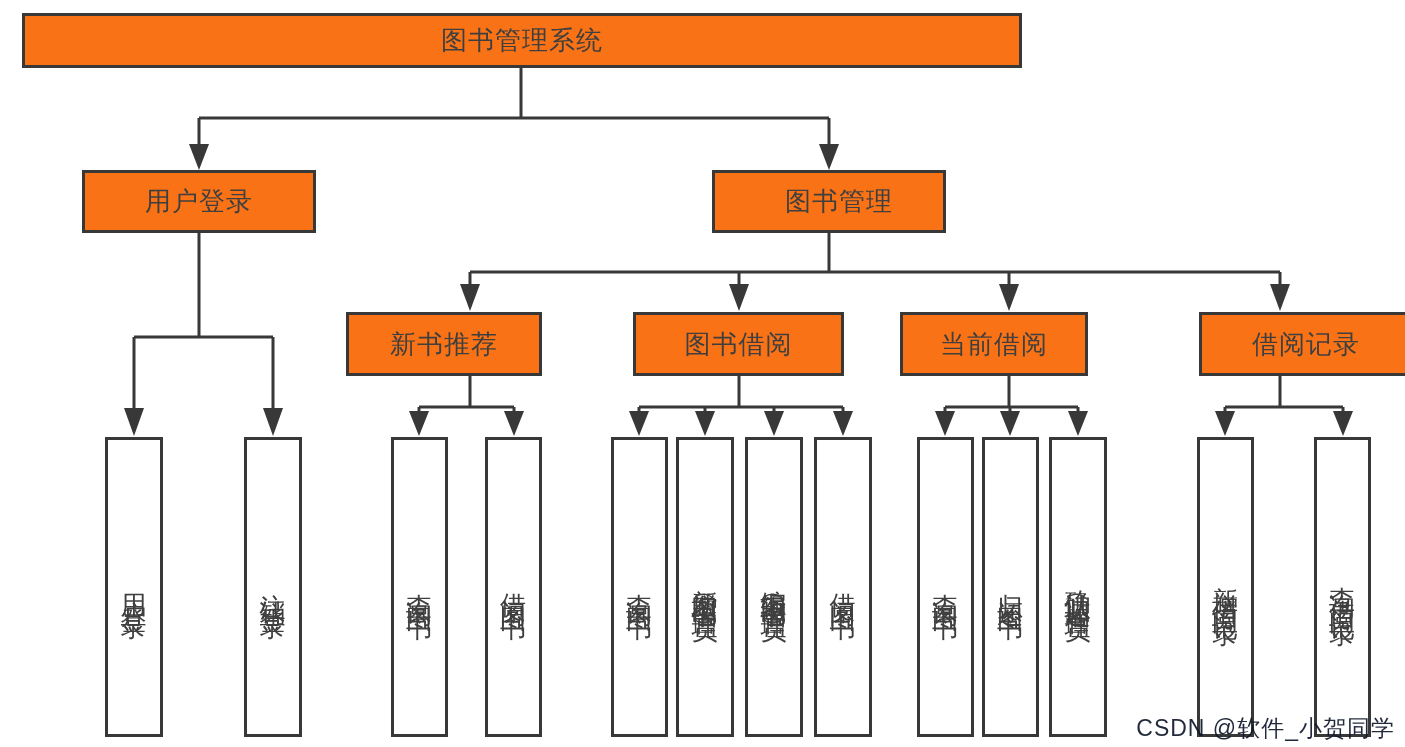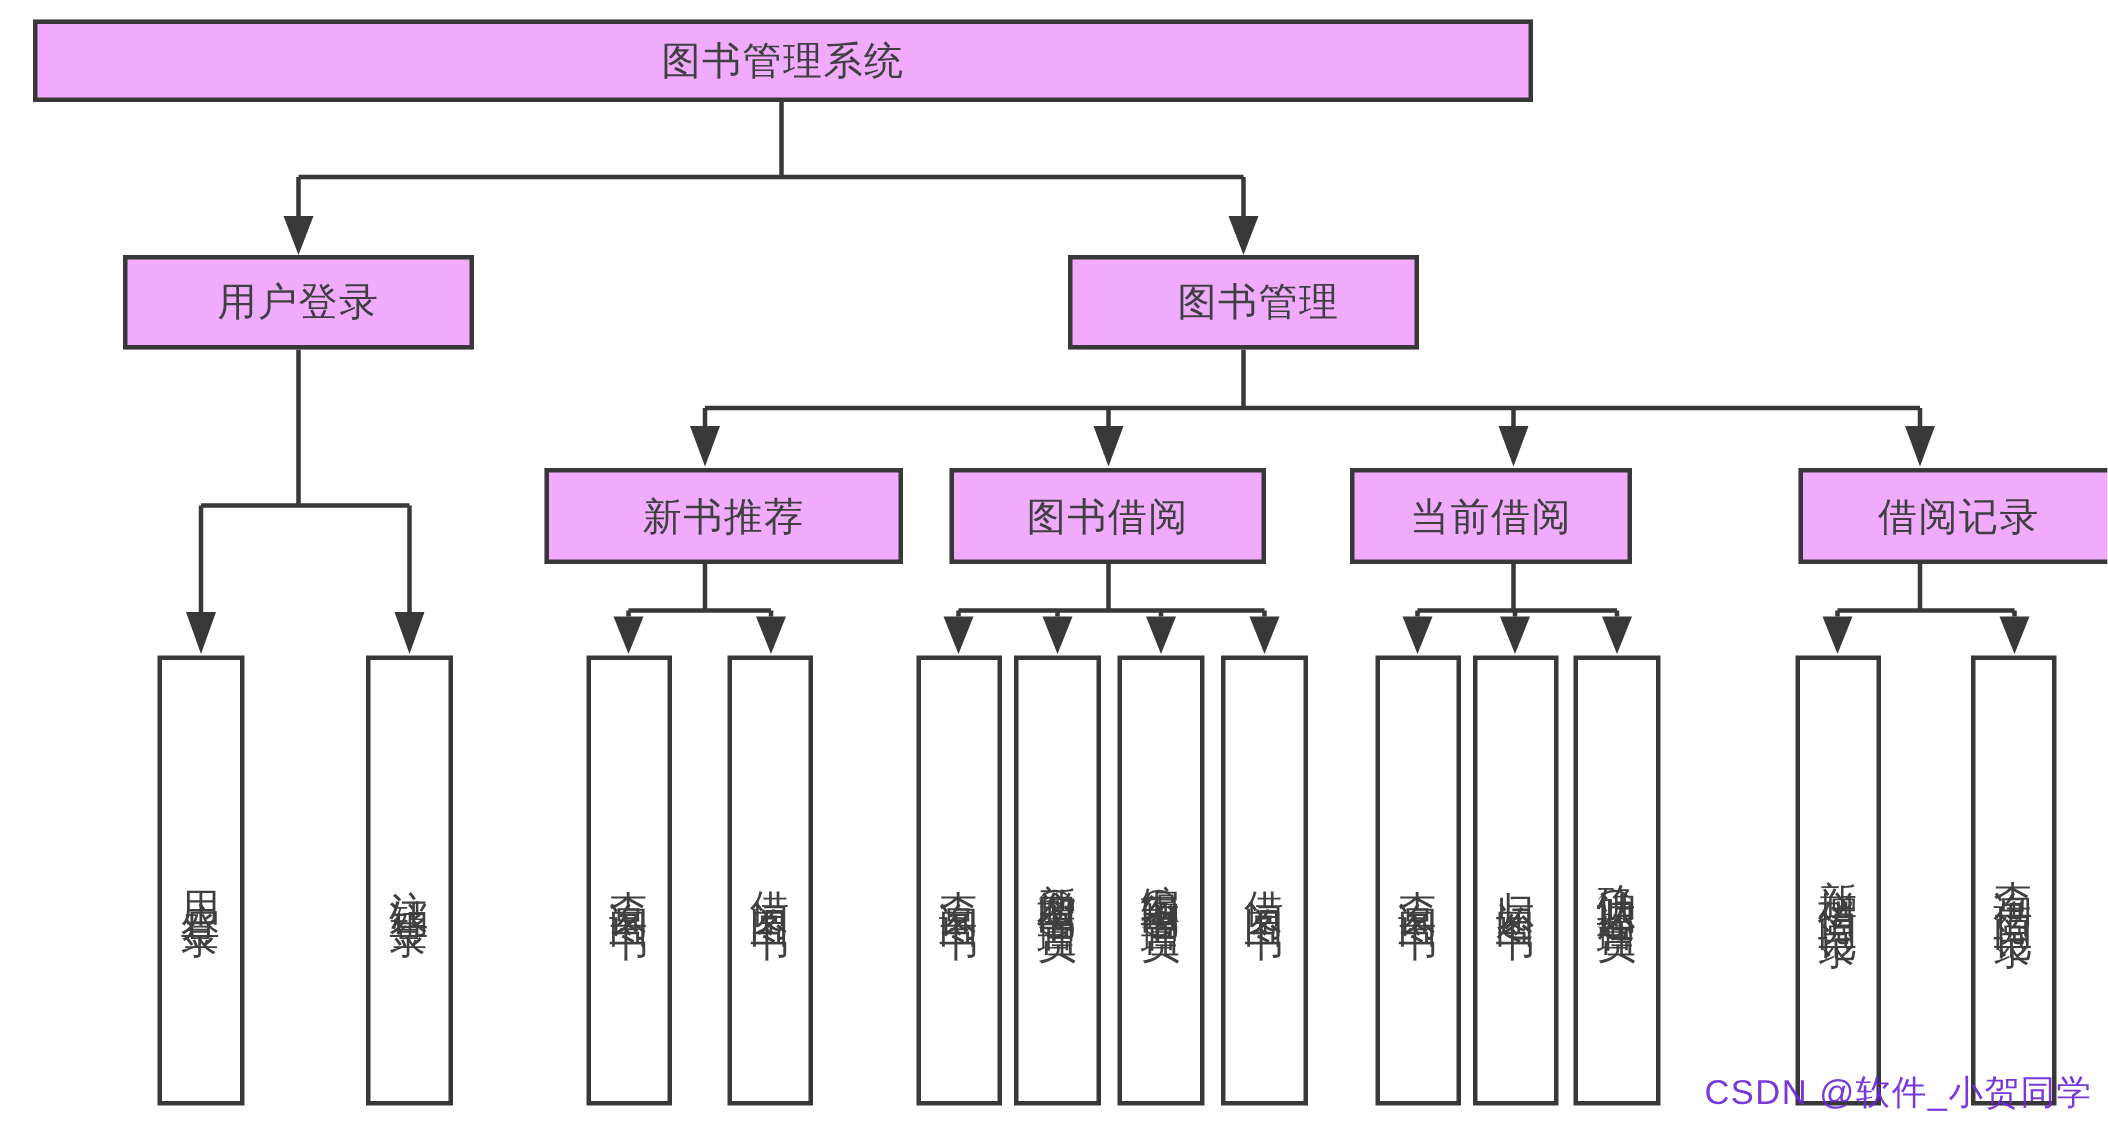--- a/index.html
+++ b/index.html
@@ -9,21 +9,21 @@
     background:#ffffff;
     font-family:"Liberation Sans","DejaVu Sans",sans-serif;
     color:#3f3f3f;
     overflow:hidden;
   }
   #wires{position:absolute;left:0;top:0;width:1405px;height:747px;}
   .node{
     position:absolute;
     box-sizing:border-box;
     border:3px solid #383838;
-    background:#f0abfc;
+    background:#f97316;
     display:flex;align-items:center;justify-content:center;
     font-size:26px;
     letter-spacing:1px;
     z-index:2;
   }
   .leaf{
     position:absolute;
     box-sizing:border-box;
     border:3px solid #383838;
     background:#ffffff;
@@ -37,21 +37,21 @@
     font-size:26px;
     letter-spacing:7px;
     line-height:1;
     white-space:nowrap;
   }
   .leaf .vtext.long{letter-spacing:4px;}
   #watermark{
     position:absolute;
     right:10px;bottom:3px;
     font-size:23px;
-    color:#6d28d9;
+    color:#0f172a;
     letter-spacing:1px;
     z-index:5;
     opacity:.92;
   }
 </style>
 </head>
 <body>
 
 <div id="canvas">
 
@@ -100,21 +100,21 @@
       <polygon points="1215,411 1235,411 1225,436"></polygon>
       <polygon points="1333,411 1353,411 1343,436"></polygon>
     </g>
   </svg>
 
   <div class="node" style="left:22px;top:13px;width:1000px;height:55px;">图书管理系统</div>
 
   <div class="node" style="left:82px;top:170px;width:234px;height:63px;">用户登录</div>
   <div class="node" style="left:712px;top:170px;width:234px;height:63px;padding-left:20px;">图书管理</div>
 
-  <div class="node" style="left:363px;top:312px;width:239px;height:64px;">新书推荐</div>
+  <div class="node" style="left:346px;top:312px;width:196px;height:64px;">新书推荐</div>
   <div class="node" style="left:633px;top:312px;width:211px;height:64px;">图书借阅</div>
   <div class="node" style="left:900px;top:312px;width:188px;height:64px;">当前借阅</div>
   <div class="node" style="left:1199px;top:312px;width:214px;height:64px;">借阅记录</div>
 
   <div class="leaf" style="left:105px;width:58px;">
     <span class="vtext">用户登录</span>
   </div>
   <div class="leaf" style="left:244px;width:58px;">
     <span class="vtext">注销登录</span>
   </div>

